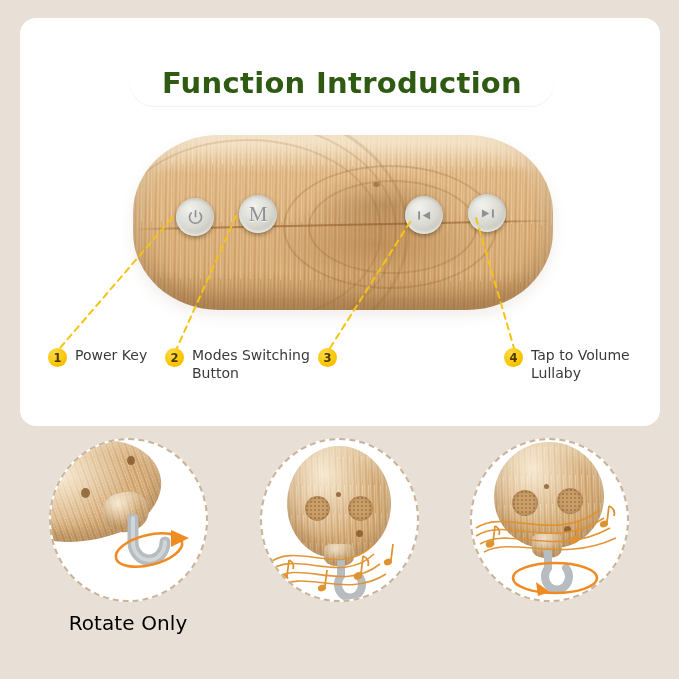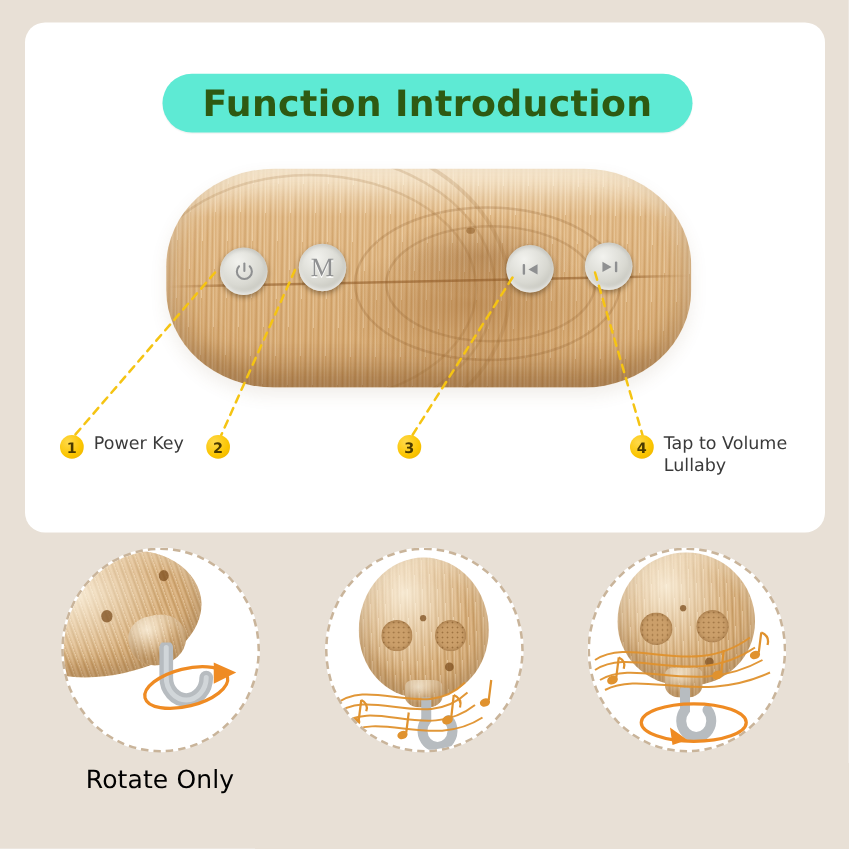--- a/index.html
+++ b/index.html
@@ -14,21 +14,21 @@
 
   
   .card{
     position:absolute;left:20px;top:18px;width:640px;height:408px;
     background:#ffffff;border-radius:16px;
   }
 
   
   .title-pill{
     position:absolute;left:130px;top:59px;width:424px;height:47px;
-    background:#5eead4;border-radius:24px;
+    background:#ffffff;border-radius:24px;
     display:flex;align-items:center;justify-content:center;
     box-shadow:0 1px 1px rgba(0,0,0,.06);
   }
   .title-pill span{
     color:#2e5a12;font-size:29px;font-weight:bold;letter-spacing:.3px;
     font-family:"DejaVu Sans", sans-serif;
   }
 
   
   .device-wrap{position:absolute;left:133px;top:135px;width:420px;height:180px;}
@@ -191,20 +191,21 @@
     </g>
   </svg>
 
   <div class="callout" style="left:48px;top:347px;width:115px;">
     <div class="badge">1</div>
     <div class="txt">Power Key</div>
   </div>
 
   <div class="callout" style="left:165px;top:347px;width:145px;">
     <div class="badge">2</div>
+    <div class="txt">Modes Switching Button</div>
   </div>
 
   <div class="callout" style="left:318px;top:347px;width:180px;">
     <div class="badge">3</div>
   </div>
 
   <div class="callout" style="left:504px;top:347px;width:130px;">
     <div class="badge">4</div>
     <div class="txt">Tap to Volume Lullaby</div>
   </div>

